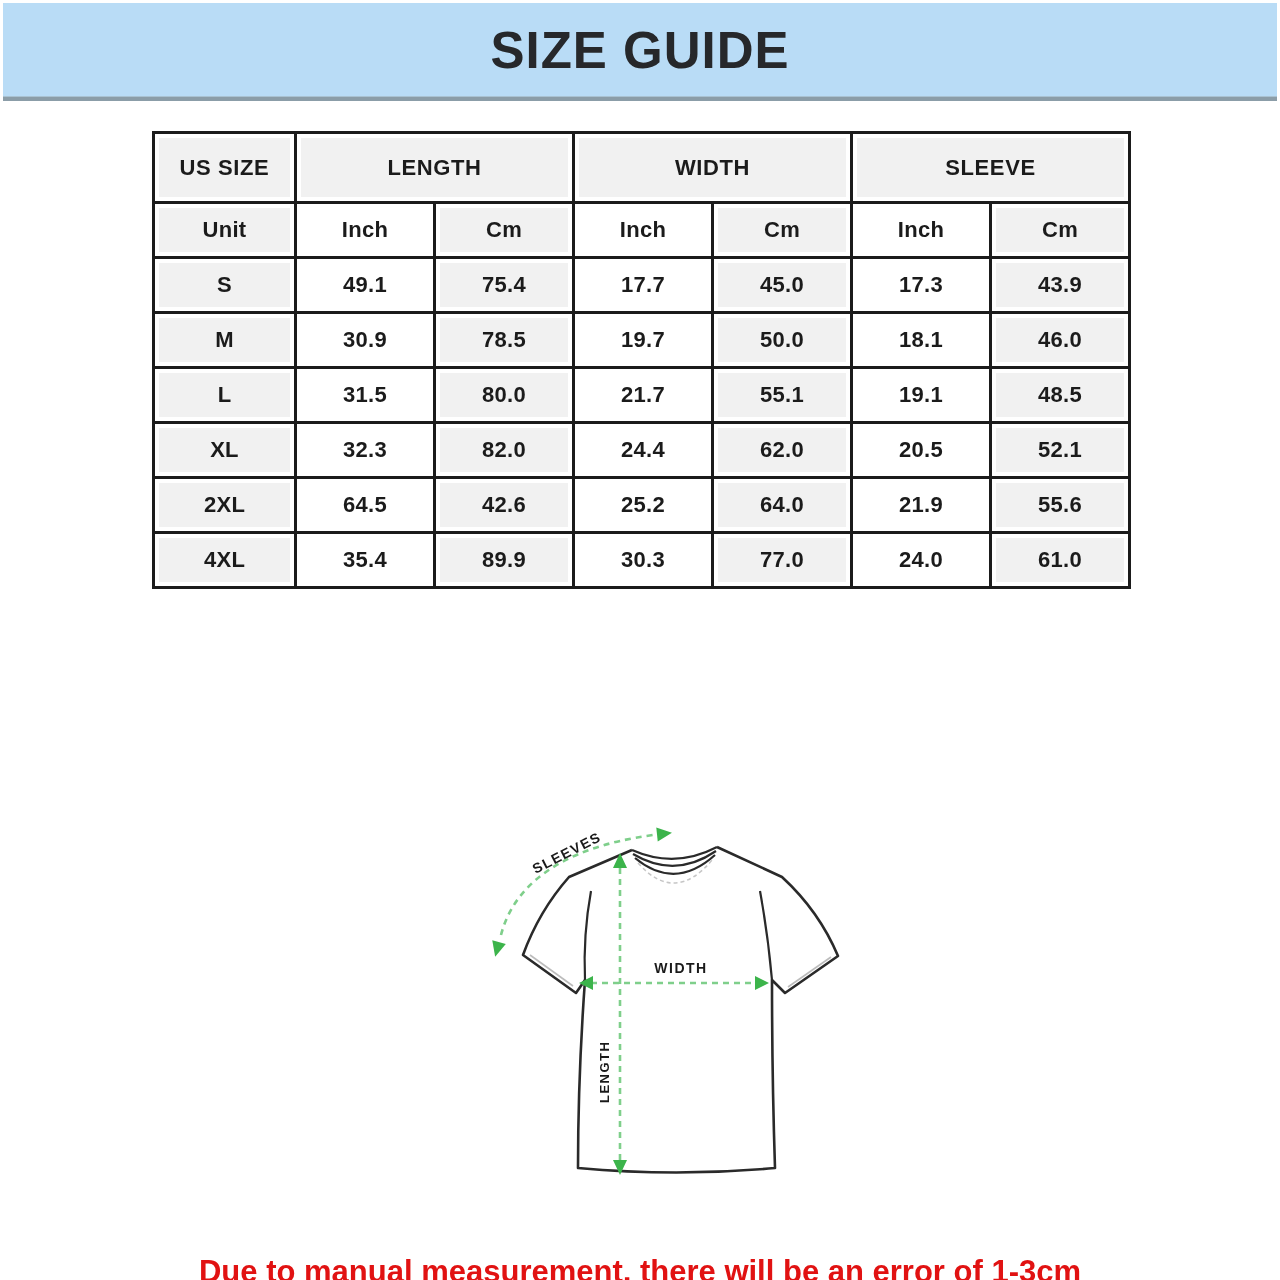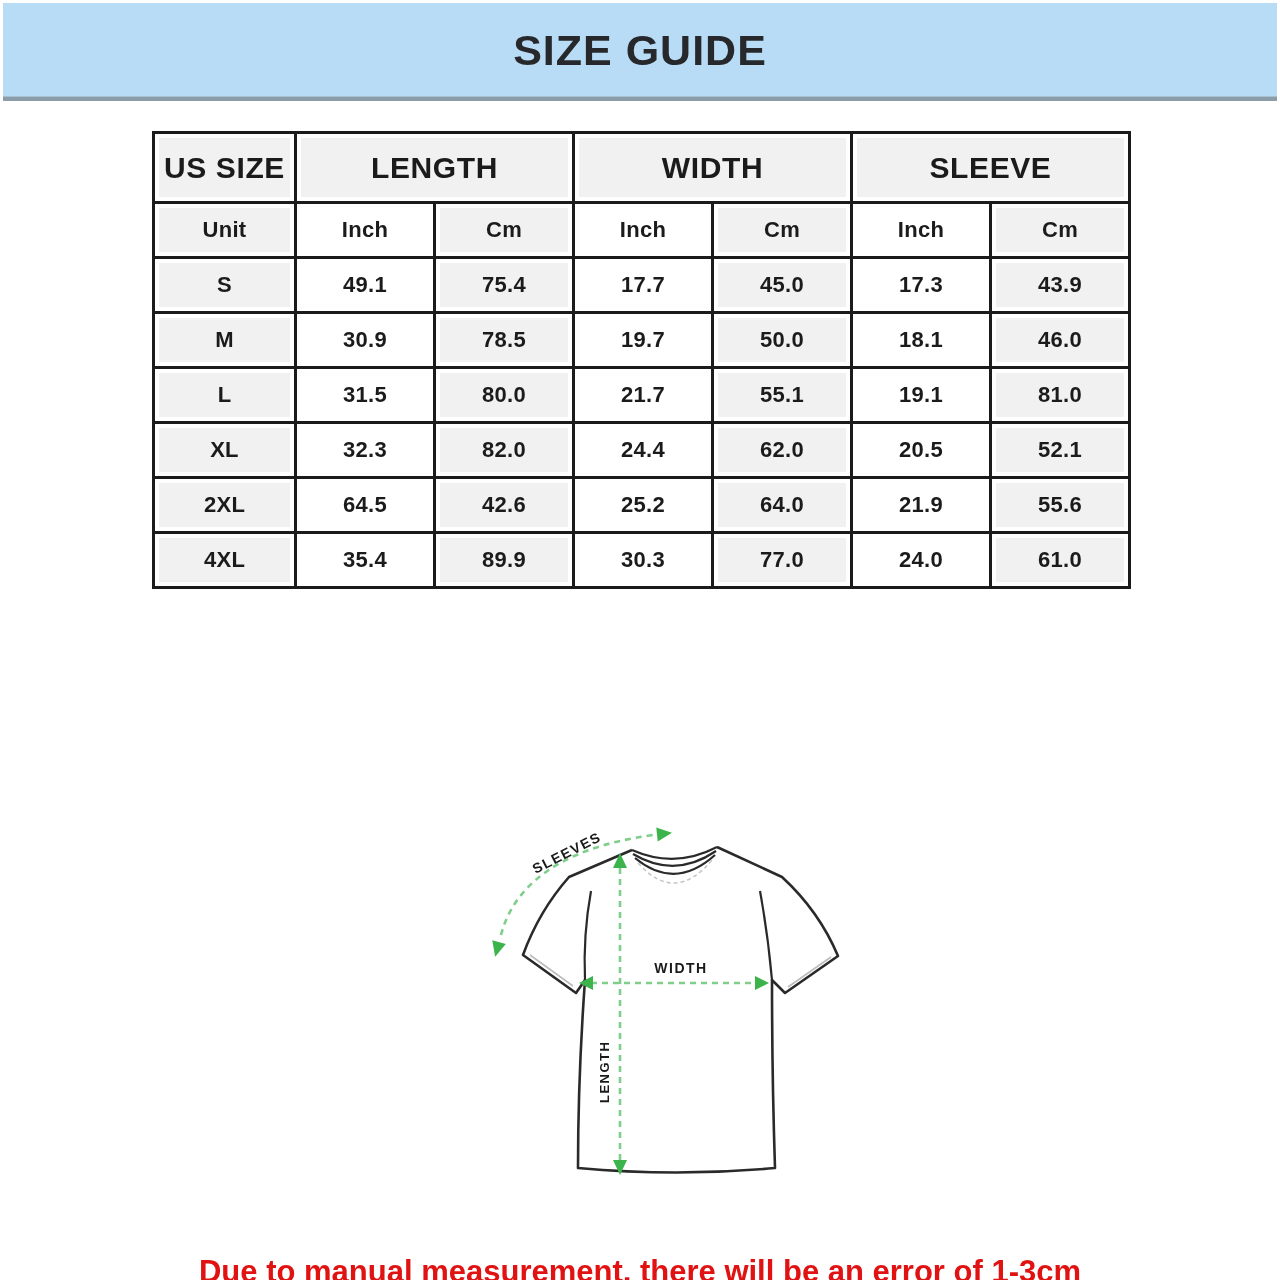--- a/index.html
+++ b/index.html
@@ -8,21 +8,21 @@
 
   
   .banner {
     position: absolute; top: 3px; left: 3px; right: 3px; height: 98px;
     background: #b9dcf6;
     border-bottom: 4px solid #8b9da8;
     box-shadow: 0 -1px 0 #a9c2d2 inset;
     display: flex; align-items: center; justify-content: center;
   }
   .banner h1 {
-    font-size: 43px; font-weight: 700; color: #26282b; letter-spacing: 1px;
+    font-size: 51px; font-weight: 700; color: #26282b; letter-spacing: 1px;
   }
 
   
   table.size-table {
     position: absolute; left: 152px; top: 131px; width: 976px;
     border-collapse: collapse; table-layout: fixed;
   }
   table.size-table col.c-size { width: 142px; }
   table.size-table col.c-val  { width: 139px; }
   table.size-table tr.group-row { height: 70px; }
@@ -30,21 +30,21 @@
   table.size-table th, table.size-table td {
     border: 3px solid #1b1b1b; position: relative;
     font-weight: 700; color: #1b1b1b; background: #ffffff;
   }
   .pad {
     position: absolute; inset: 4px;
     display: flex; align-items: center; justify-content: center;
     font-size: 22px; letter-spacing: 0.3px;
   }
   .shade .pad { background: #f1f1f1; }
-  .group-row .pad { font-size: 30px; letter-spacing: 0.6px; }
+  .group-row .pad { font-size: 22px; letter-spacing: 0.6px; }
 
   
   .diagram { position: absolute; left: 485px; top: 805px; width: 400px; height: 385px; }
   .shirt-line { fill: #ffffff; stroke: #2a2a2a; stroke-width: 2.6; stroke-linejoin: round; }
   .stitch { fill: none; stroke: #bcbcbc; stroke-width: 1.6; }
   .collar-arc { fill: none; stroke: #2a2a2a; stroke-width: 2.2; }
   .collar-back { fill: none; stroke: #c6c6c6; stroke-width: 1.5; stroke-dasharray: 4 3; }
   .meas-line { fill: none; stroke: #7fcf8b; stroke-width: 2.6; stroke-dasharray: 6 5; }
   .arrow-head { fill: #3cb44b; stroke: none; }
   .meas-label { font-family: "Liberation Sans", sans-serif; font-weight: 700; fill: #1a1a1a; letter-spacing: 1.5px; }
@@ -171,21 +171,21 @@
       <td>
           <div class="pad">21.7</div>
         </td>
       <td class="shade">
           <div class="pad">55.1</div>
         </td>
       <td>
           <div class="pad">19.1</div>
         </td>
       <td class="shade">
-          <div class="pad">81.0</div>
+          <div class="pad">48.5</div>
         </td>
     </tr>
     <tr>
       <td class="shade">
           <div class="pad">XL</div>
         </td>
       <td>
           <div class="pad">32.3</div>
         </td>
       <td class="shade">

